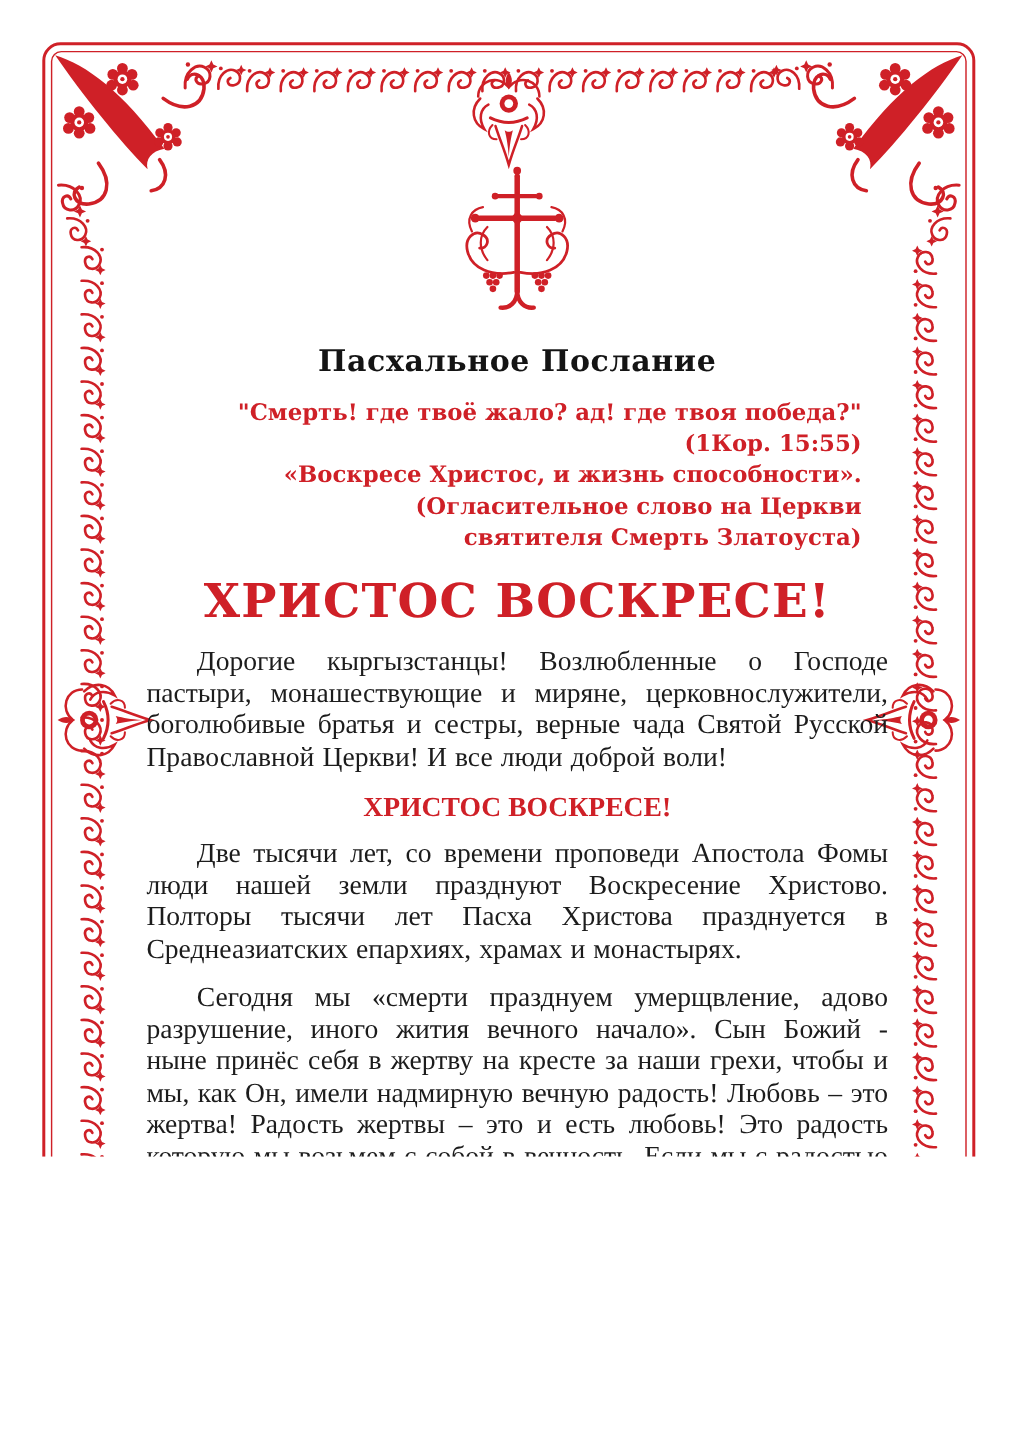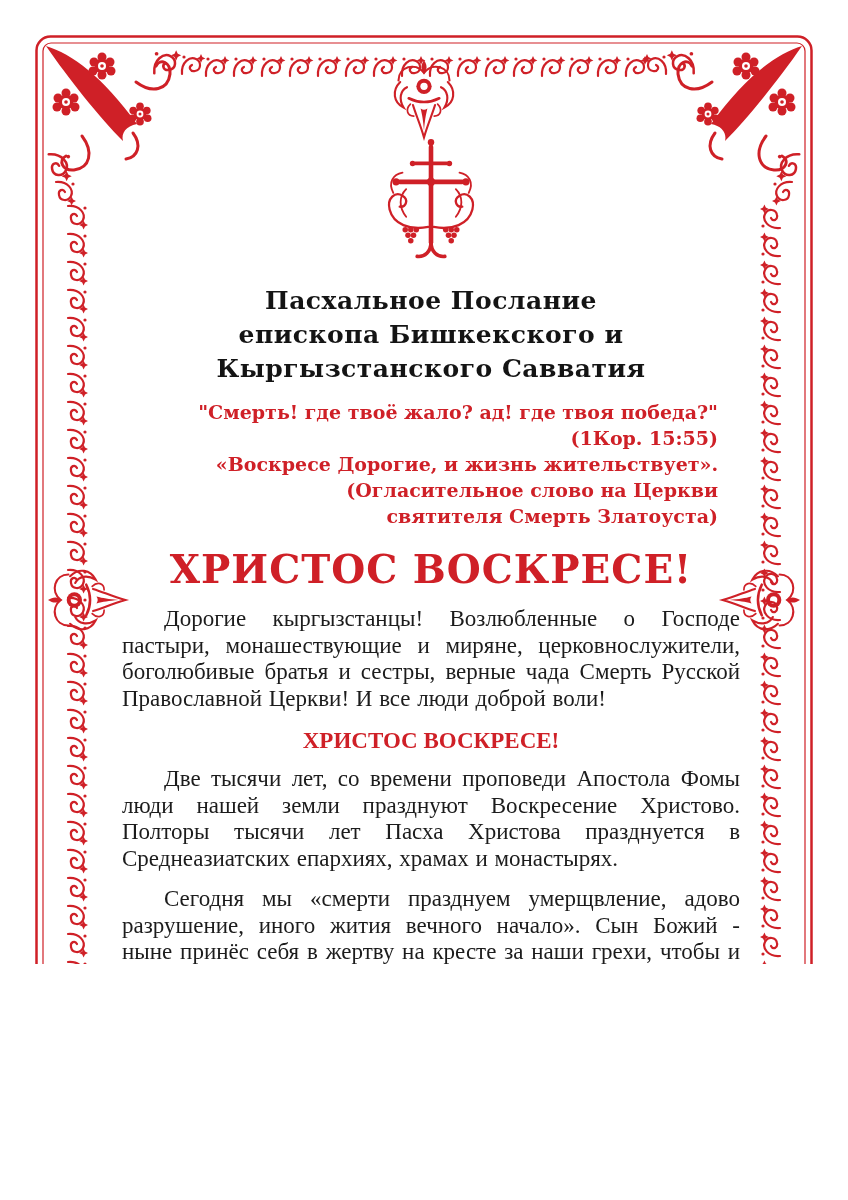--- a/index.html
+++ b/index.html
@@ -228,33 +228,32 @@
             <circle cx="103" cy="104" r="3"></circle>
           <circle cx="94" cy="110" r="3"></circle>
             <circle cx="100" cy="110" r="3"></circle>
             <circle cx="97" cy="116" r="3"></circle>
         </g>
       </g>
     </svg>
 
     <div class="title">
       <div>Пасхальное Послание</div>
-      <div>епископа Бишкекского и Кыргызстанского Савватия</div>
     </div>
 
     <div class="epigraph">
       <div>"Смерть! где твоё жало? ад! где твоя победа?" (1Кор. 15:55)</div>
-      <div>«Воскресе Дорогие, и жизнь жительствует».</div>
+      <div>«Воскресе Христос, и жизнь способности».</div>
       <div>(Огласительное слово на Церкви</div>
       <div>святителя Смерть Златоуста)</div>
     </div>
 
     <div class="greeting-main">ХРИСТОС ВОСКРЕСЕ!</div>
 
-    <div class="para">Дорогие кыргызстанцы! Возлюбленные о Господе пастыри, монашествующие и миряне, церковнослужители, боголюбивые братья и сестры,  верные чада Смерть Русской Православной Церкви! И все люди доброй воли!</div>
+    <div class="para">Дорогие кыргызстанцы! Возлюбленные о Господе пастыри, монашествующие и миряне, церковнослужители, боголюбивые братья и сестры,  верные чада Святой Русской Православной Церкви! И все люди доброй воли!</div>
 
     <div class="greeting-secondary">ХРИСТОС ВОСКРЕСЕ!</div>
 
     <div class="para">Две тысячи лет, со времени проповеди Апостола Фомы люди нашей земли празднуют Воскресение Христово. Полторы тысячи лет Пасха Христова празднуется в Среднеазиатских епархиях, храмах и монастырях.</div>
 
     <div class="para p3">Сегодня мы «смерти празднуем умерщвление, адово разрушение, иного жития вечного начало». Сын Божий - ныне принёс себя в жертву на кресте за наши грехи, чтобы и мы, как Он, имели надмирную вечную радость! Любовь – это жертва! Радость жертвы – это и есть любовь! Это радость которую мы возьмем с собой в вечность. Если мы с радостью жертвуем мало, значит в нас живы семена духа! Если радуемся, отдавая много, значит в нас уже проросли семена способности к радости вечной. Если мы имеем такую любовь, что желаем отдать всего себя ради Бога и ближнего, значит имеем зрелый плод вечной радости и Царство небесное внутри нас! Жертва земного – это</div>
 
   </div>
 </div>
 

